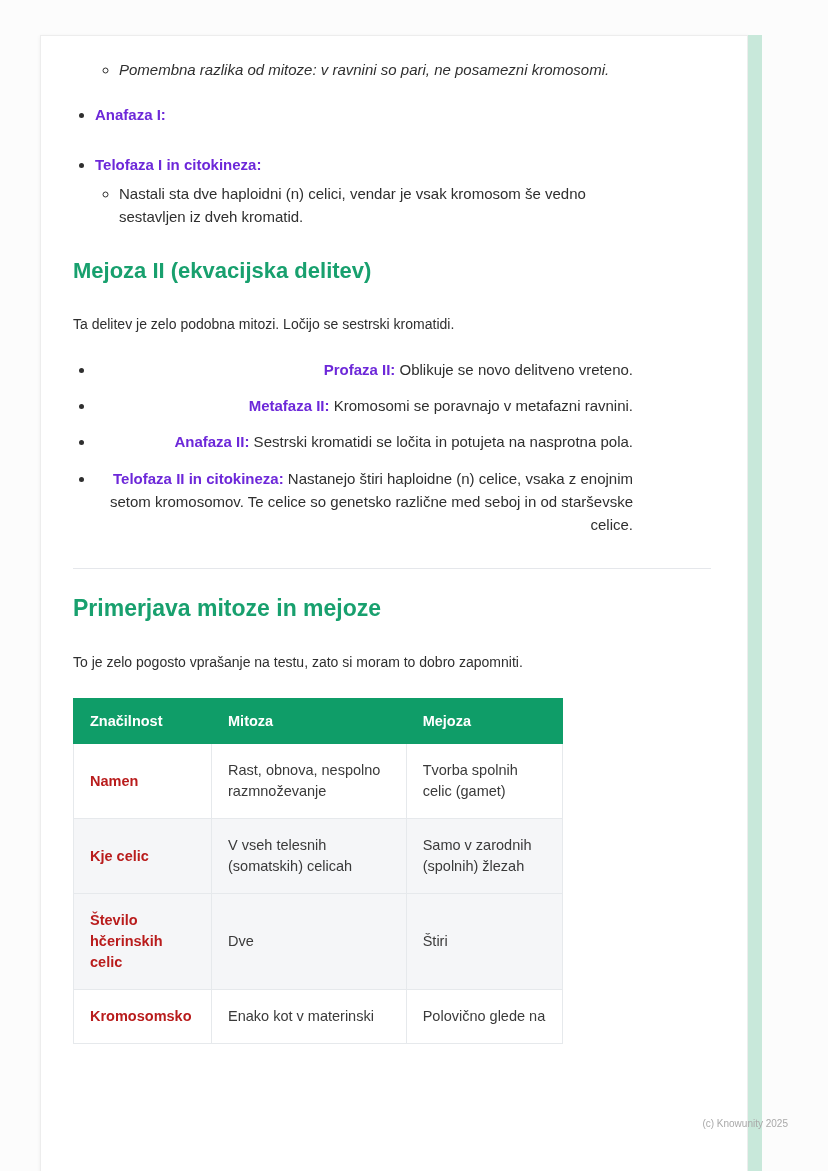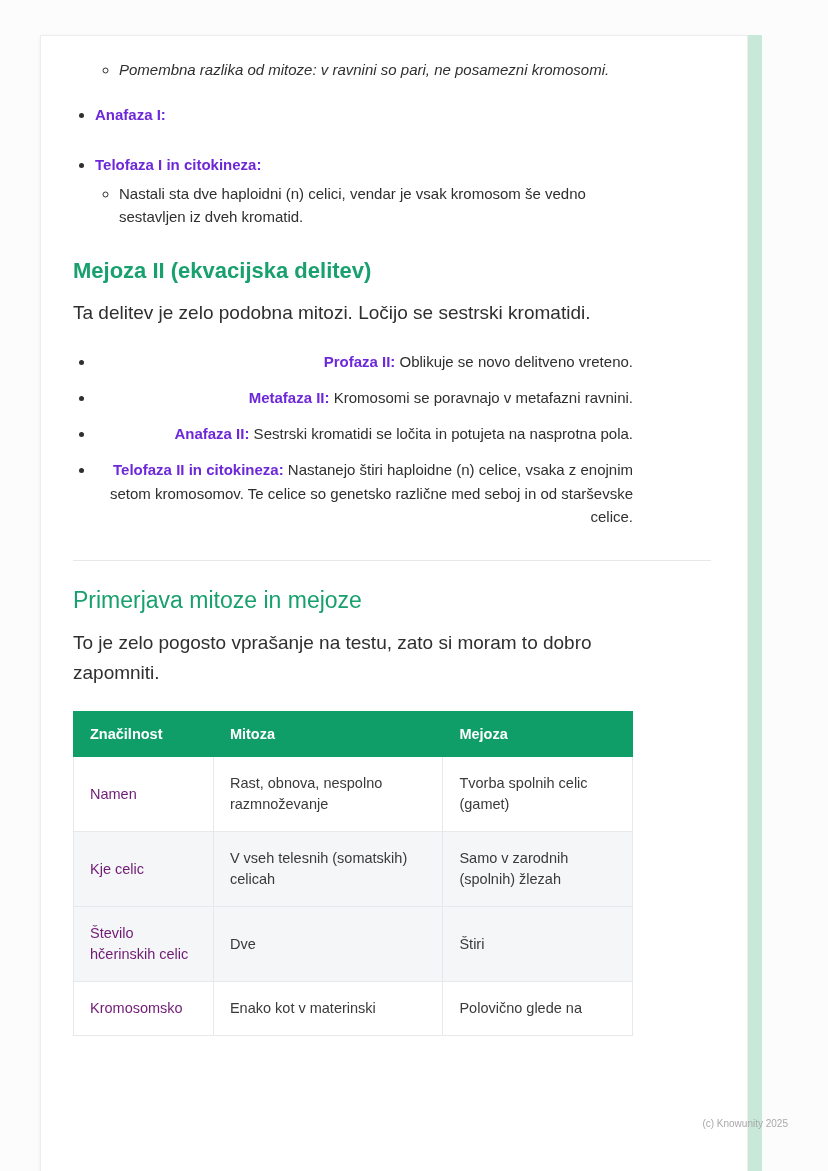--- a/index.html
+++ b/index.html
@@ -32,21 +32,21 @@
   }
   .watermark {
     position: absolute;
     top: 1118px;
     right: 40px;
     font-size: 10px;
     color: #a9a9a9;
     background: transparent;
     z-index: 5;
   }
-  p { font-size: 19px; line-height: 1.55; margin: 14px 0 0 0; max-width: 575px; }
+  p { font-size: 14px; line-height: 1.55; margin: 30px 0 0 0; max-width: 575px; }
   ul.main-list {
     list-style: disc;
     margin: 22px 0 0 0;
     padding-left: 22px;
     max-width: 560px;
   }
   ul.main-list > li { margin-bottom: 26px; font-size: 15px; line-height: 1.55; }
   ul.main-list.tight > li { margin-bottom: 13px; text-align: right; }
   ul.sub-list {
     list-style: circle;
@@ -64,52 +64,52 @@
   ul.top-sub > li { font-size: 15px; line-height: 1.55; font-style: italic; }
   h3.section-heading {
     margin-top: 30px;
     font-size: 22px;
     font-weight: 700;
     color: #18a06e;
   }
   h2.big-heading {
     margin-top: 26px;
     font-size: 23px;
-    font-weight: 400;
+    font-weight: 700;
     color: #18a06e;
   }
   hr.divider {
     border: none;
     border-top: 1px solid #e5e7eb;
     margin: 32px 0 0 0;
     width: 100%;
   }
   strong { font-weight: 700; color: #6d28d9; }
   table.compare {
     margin-top: 24px;
     border-collapse: collapse;
-    width: 560px;
+    width: 490px;
     font-size: 14.5px;
   }
   table.compare th {
     background: #0f9d68;
     color: #ffffff;
     font-weight: 700;
     text-align: left;
     padding: 14px 16px;
     border: 1px solid #0f9d68;
   }
   table.compare td {
     padding: 16px 16px;
     border: 1px solid #e6e9ec;
     vertical-align: middle;
     line-height: 1.45;
     color: #3a3a3a;
   }
-  table.compare td.feat { font-weight: 400; color: #701a75; }
+  table.compare td.feat { font-weight: 700; color: #b91c1c; }
   table.compare tr.alt td { background: #f5f6f8; }
   table.compare col.c1 { width: 140px; }
   table.compare col.c2 { width: 230px; }
   table.compare col.c3 { width: 190px; }
 </style>
 </head>
 <body>
 
 <div class="card">
 

